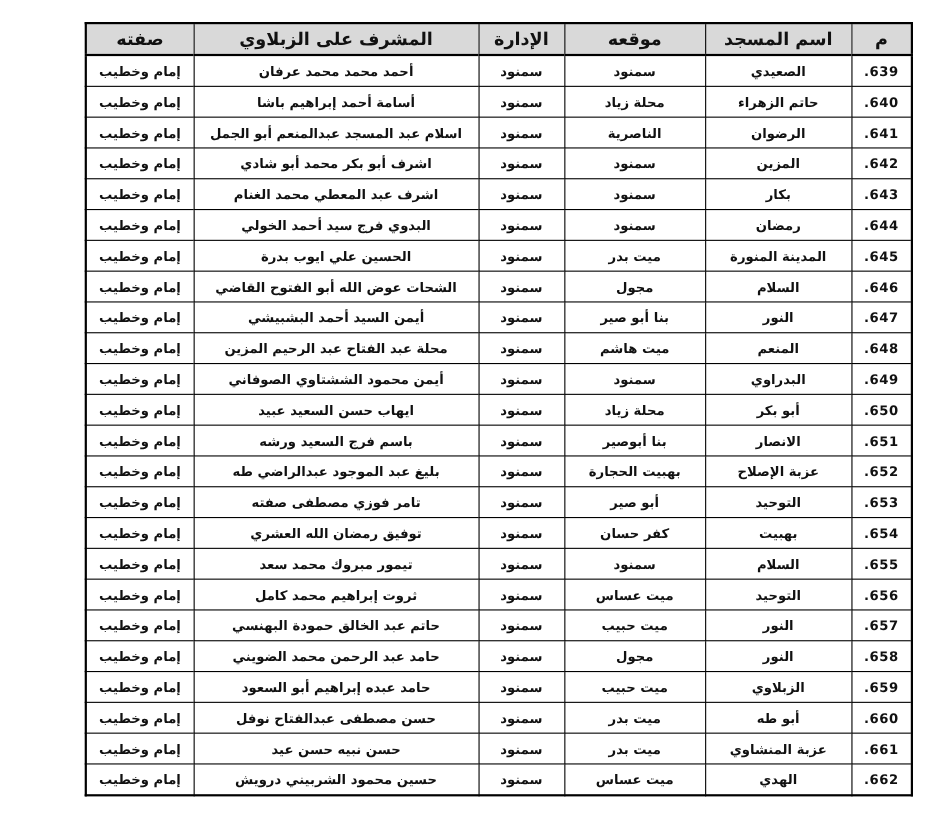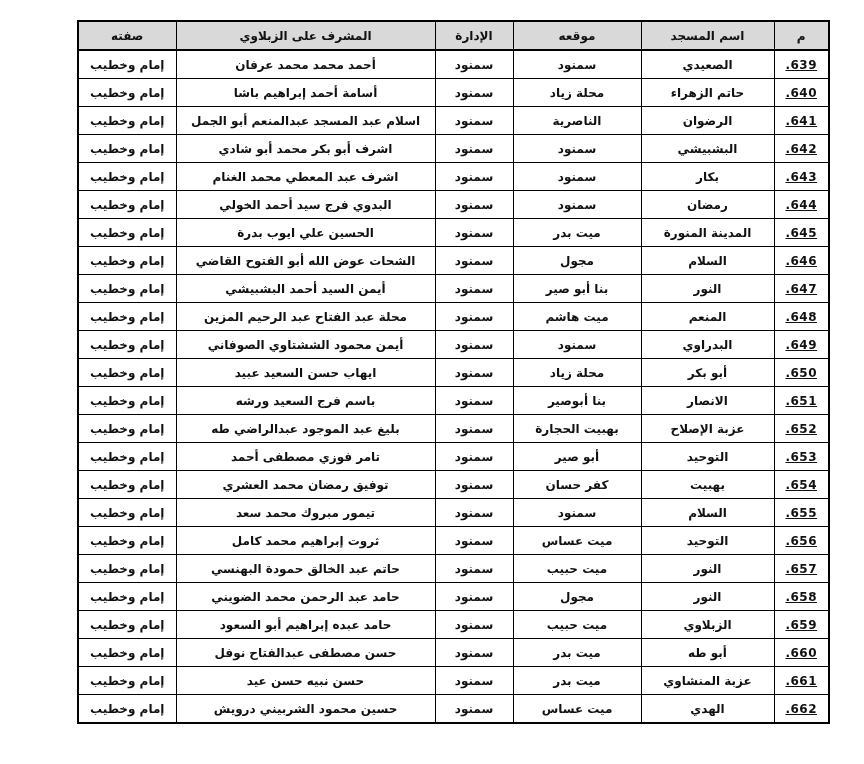--- a/index.html
+++ b/index.html
@@ -34,32 +34,31 @@
     color: #111;
     text-align: center;
     vertical-align: middle;
     overflow: hidden;
     white-space: nowrap;
     padding: 0 2px;
   }
   table.mosques th {
     height: 27px;
     background: #d9d9d9;
-    font-size: 12px;
+    font-size: 16px;
     border-bottom: 2px solid #000;
   }
   table.mosques td {
     height: 27px;
     font-size: 12px;
   }
   td.num-cell {
     direction: ltr;
     font-size: 13px;
     letter-spacing: 0.5px;
-    text-decoration: underline;
   }
   td.supervisor-cell { font-size: 12px; }
   td.role-cell { font-size: 11.5px; }
 </style>
 </head>
 <body>
 
 <div class="page">
   <div class="table-wrap">
     <table class="mosques">
@@ -101,21 +100,21 @@
           <tr>
             <td class="num-cell">.641</td>
             <td class="mosque-cell">الرضوان</td>
             <td class="location-cell">الناصرية</td>
             <td class="admin-cell">سمنود</td>
             <td class="supervisor-cell">اسلام عبد المسجد عبدالمنعم أبو الجمل</td>
             <td class="role-cell">إمام وخطيب</td>
           </tr>
           <tr>
             <td class="num-cell">.642</td>
-            <td class="mosque-cell">البشبيشي</td>
+            <td class="mosque-cell">المزين</td>
             <td class="location-cell">سمنود</td>
             <td class="admin-cell">سمنود</td>
             <td class="supervisor-cell">اشرف أبو بكر محمد أبو شادي</td>
             <td class="role-cell">إمام وخطيب</td>
           </tr>
           <tr>
             <td class="num-cell">.643</td>
             <td class="mosque-cell">بكار</td>
             <td class="location-cell">سمنود</td>
             <td class="admin-cell">سمنود</td>
@@ -192,29 +191,29 @@
             <td class="location-cell">بهبيت الحجارة</td>
             <td class="admin-cell">سمنود</td>
             <td class="supervisor-cell">بليغ عبد الموجود عبدالراضي طه</td>
             <td class="role-cell">إمام وخطيب</td>
           </tr>
           <tr>
             <td class="num-cell">.653</td>
             <td class="mosque-cell">التوحيد</td>
             <td class="location-cell">أبو صير</td>
             <td class="admin-cell">سمنود</td>
-            <td class="supervisor-cell">تامر فوزي مصطفى أحمد</td>
+            <td class="supervisor-cell">تامر فوزي مصطفى صفته</td>
             <td class="role-cell">إمام وخطيب</td>
           </tr>
           <tr>
             <td class="num-cell">.654</td>
             <td class="mosque-cell">بهبيت</td>
             <td class="location-cell">كفر حسان</td>
             <td class="admin-cell">سمنود</td>
-            <td class="supervisor-cell">توفيق رمضان محمد العشري</td>
+            <td class="supervisor-cell">توفيق رمضان الله العشري</td>
             <td class="role-cell">إمام وخطيب</td>
           </tr>
           <tr>
             <td class="num-cell">.655</td>
             <td class="mosque-cell">السلام</td>
             <td class="location-cell">سمنود</td>
             <td class="admin-cell">سمنود</td>
             <td class="supervisor-cell">تيمور مبروك محمد سعد</td>
             <td class="role-cell">إمام وخطيب</td>
           </tr>

